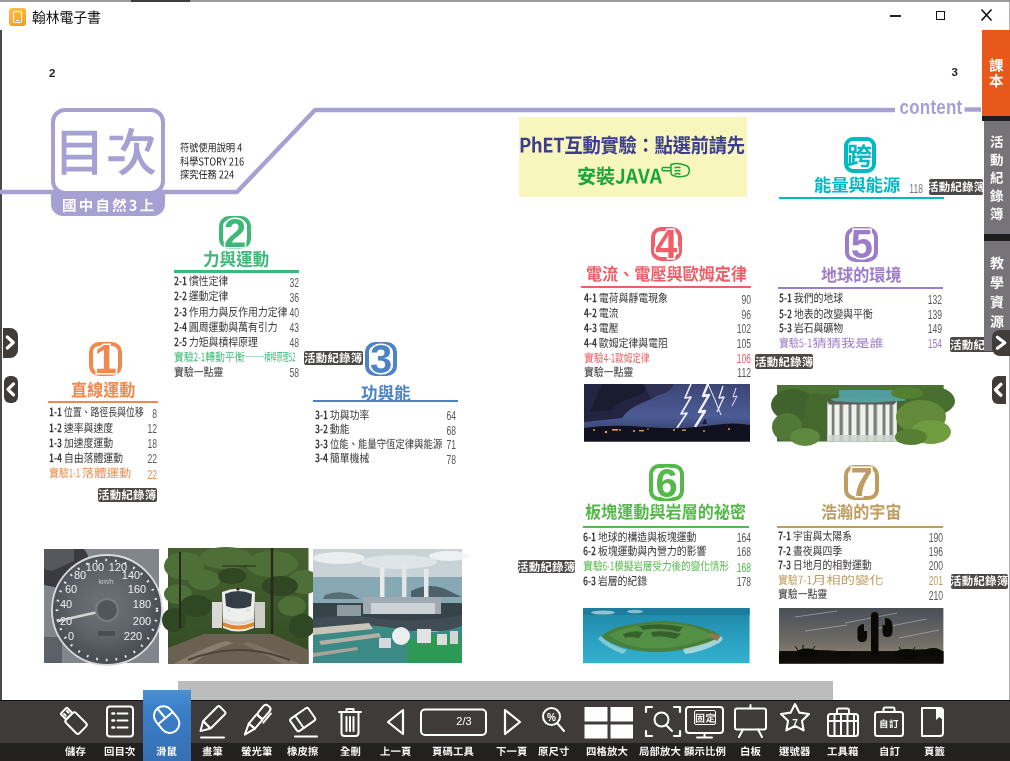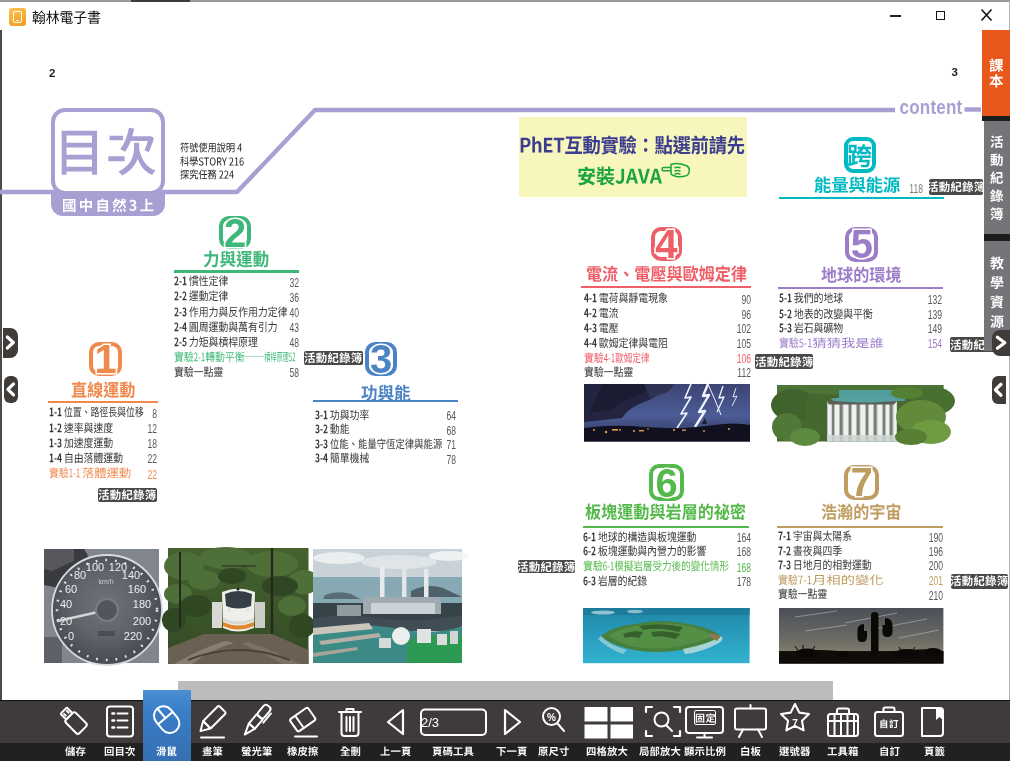--- a/index.html
+++ b/index.html
@@ -1260,21 +1260,21 @@
       <line x1="834.5" y1="714" x2="834.5" y2="736"></line>
       <line x1="841" y1="714" x2="841" y2="736"></line>
       <line x1="847.5" y1="714" x2="847.5" y2="736"></line>
       <line x1="854" y1="714" x2="854" y2="736"></line>
       <rect x="875" y="712" width="28" height="24" rx="2.5"></rect>
       <path d="M883.5 712 v-3 q0 -1.5 1.5 -1.5 h8 q1.5 0 1.5 1.5 v3"></path>
       <path d="M922 708 h18 q3 0 3 3 v22 q0 3 -3 3 h-18 Z"></path>
       <path d="M936 708 v12 l3.5 -3 3.5 3 v-12" fill="#fff" stroke="none"></path>
     </g>
   </svg>
-<div class="ab" style="left:421px;top:715px;width:86px;font-size:13px;color:#fff">2/3</div>
+<div class="ab" style="left:421px;top:715px;width:86px;text-align:center;font-size:11px;color:#fff">2/3</div>
 <div class="ab" style="left:694px;top:710px;width:21.5px;height:15px;border:1.2px solid #fff;border-radius:2px"></div>
 <svg class="t" style="left:694.5px;top:712.5px;width:20.5px;height:10.0px;" viewBox="0 0 410 200" fill="#fff">
     <use href="#g257" x="0"></use>
     <use href="#g136" x="210"></use>
   </svg>
 <svg class="t" style="left:879.2px;top:719.0px;width:19.5px;height:9.5px;" viewBox="0 0 411 200" fill="#fff">
     <use href="#g9" x="0"></use>
     <use href="#g255" x="211"></use>
   </svg>
 <svg class="t" style="left:44px;top:549px;width:115px;height:114px" viewBox="0 0 115 114" preserveAspectRatio="none">

